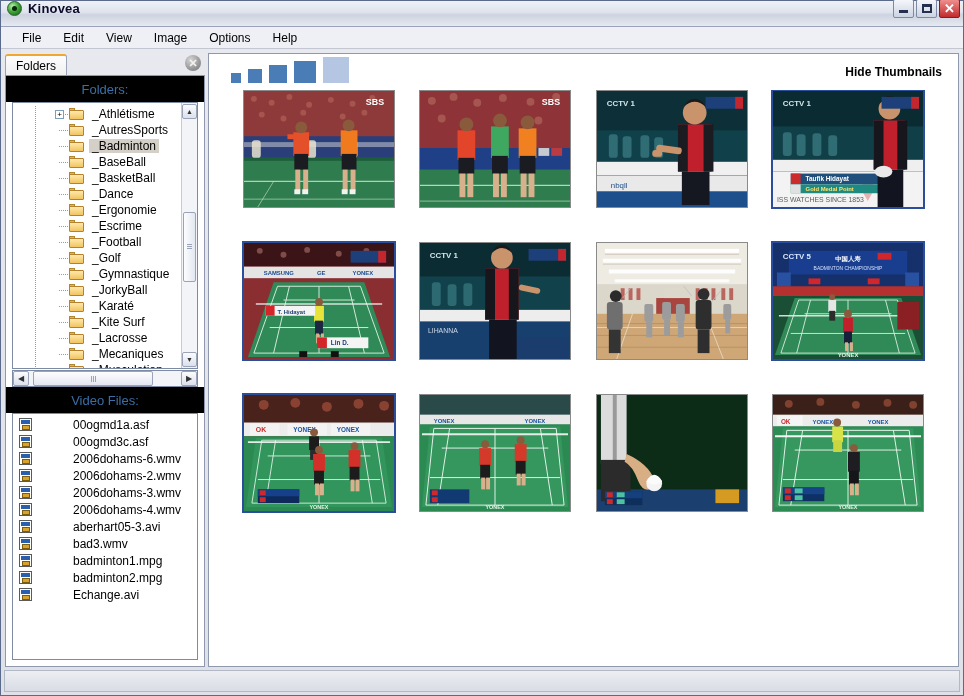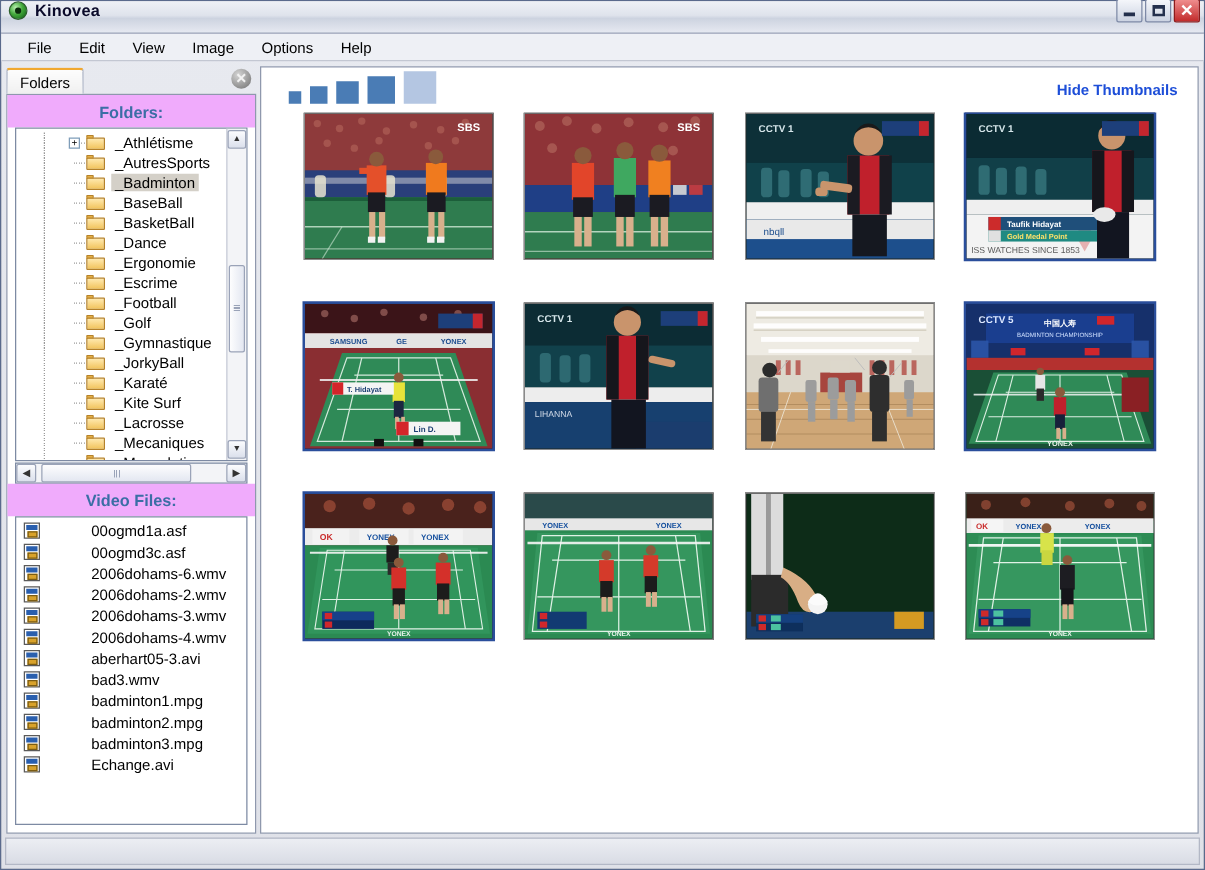--- a/index.html
+++ b/index.html
@@ -106,23 +106,23 @@
     line-height:1;
   }
   .explorer-inner{
     flex:1;background:#fff;
     border:1px solid #8f98ad;
     display:flex;flex-direction:column;
     min-height:0;
     box-sizing:border-box;
   }
   .panel-head{
-    text-align:center;font-weight:bold;color:#3b6ea5;
+    text-align:center;font-weight:normal;color:#3b6ea5;
     font-size:13px;padding:6px 0 5px;
-    background:#f0abfc;
+    background:#000000;
     flex:none;
   }
   .folders-box{
     margin:0 6px;flex:none;height:285px;
     display:flex;flex-direction:column;
   }
   .tree-wrap{
     flex:1;display:flex;border:1px solid #7d8aa3;background:#fff;min-height:0;
   }
   .tree{
@@ -250,21 +250,21 @@
     box-sizing:border-box;
   }
   .size-picker{display:flex;align-items:flex-end;gap:7px;flex:1;height:22px;}
   .sq{background:#4a7cb5;flex:none;}
   .sq.s1{width:10px;height:10px;}
   .sq.s2{width:14px;height:14px;}
   .sq.s3{width:18px;height:18px;}
   .sq.s4{width:22px;height:22px;}
   .sq.s5{width:26px;height:26px;background:#b4c6e2;}
   .hide-thumbs{
-    color:#1d4ed8;font-weight:bold;font-size:12px;
+    color:#000000;font-weight:bold;font-size:12px;
     cursor:pointer;
   }
   .grid{
     flex:1;overflow:hidden;
     display:grid;
     grid-template-columns:repeat(4,1fr);
     grid-template-rows:repeat(3,152px);
     justify-items:center;align-items:start;
     padding:0 22px;
     box-sizing:border-box;
@@ -488,24 +488,20 @@
               <span class="file-ico"></span>
               <span>bad3.wmv</span>
             </div>
             <div class="file-row">
               <span class="file-ico"></span>
               <span>badminton1.mpg</span>
             </div>
             <div class="file-row">
               <span class="file-ico"></span>
               <span>badminton2.mpg</span>
-            </div>
-            <div class="file-row">
-              <span class="file-ico"></span>
-              <span>badminton3.mpg</span>
             </div>
             <div class="file-row">
               <span class="file-ico"></span>
               <span>Echange.avi</span>
             </div>
           </div>
         </div>
 
       </div>
     </div>

